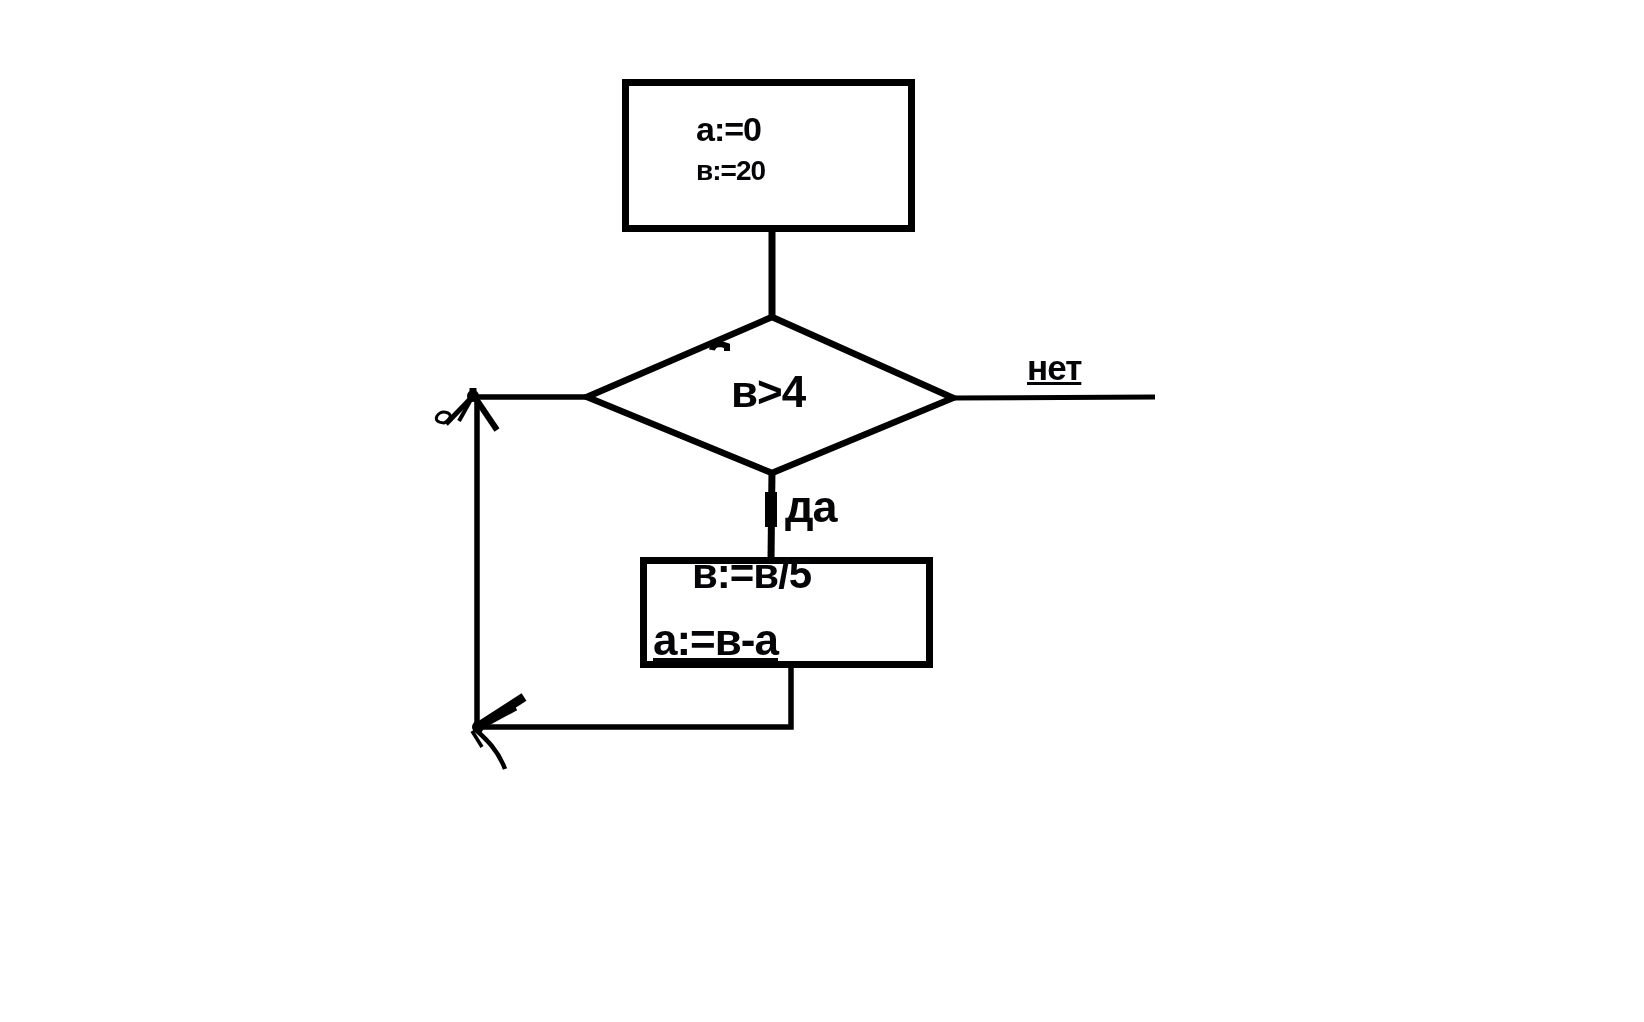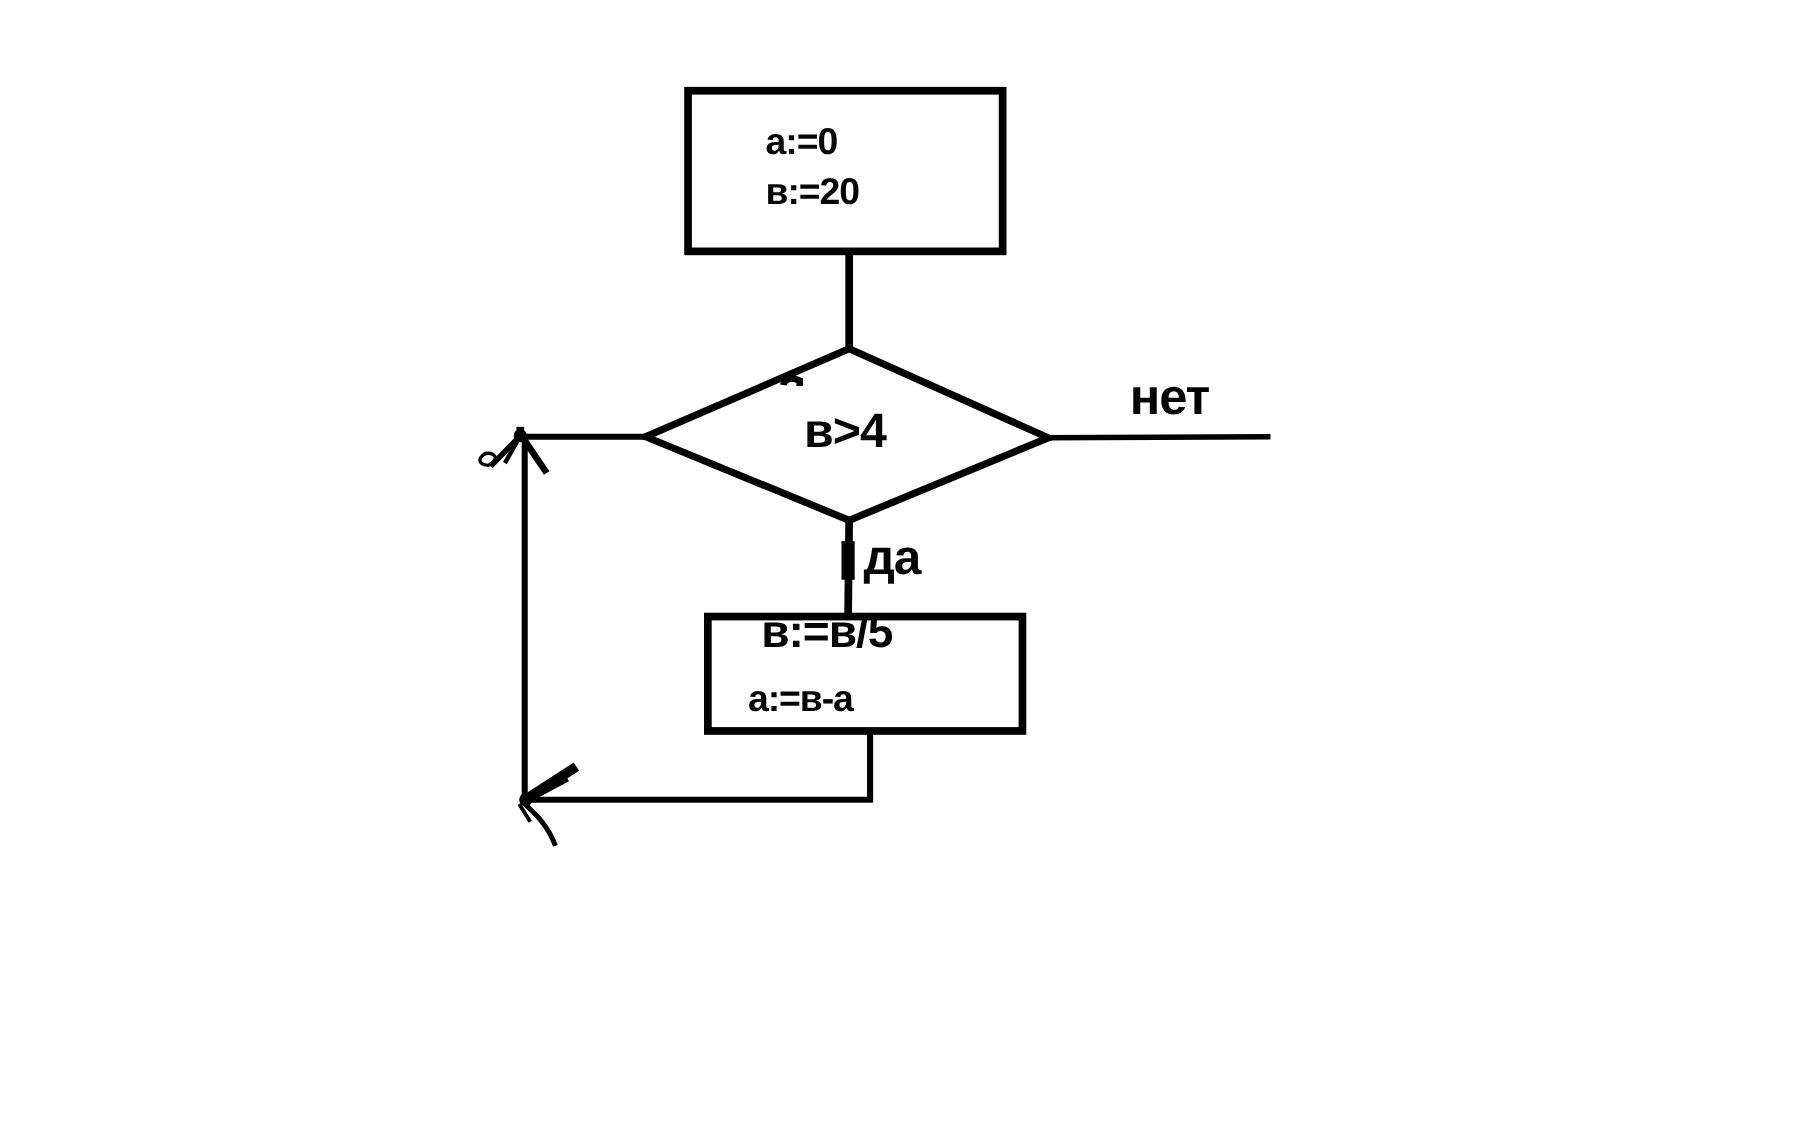--- a/index.html
+++ b/index.html
@@ -23,26 +23,26 @@
   }
   .txt {
     position: absolute;
     color: #050507;
     font-weight: 700;
     line-height: 1;
     white-space: nowrap;
     letter-spacing: -1px;
   }
   .t-init1   { left: 696px; top: 72px;  font-size: 34px; }
-  .t-init2   { left: 696px; top: 117px; font-size: 34px; }
+  .t-init2   { left: 696px; top: 117px; font-size: 28px; }
   .t-cond    { left: 731px; top: 330px; font-size: 44px; text-align: center; }
-  .t-no      { left: 1027px; top: 297px; font-size: 46px; }
+  .t-no      { left: 1027px; top: 310px; font-size: 35px; text-decoration: underline; }
   .t-yes     { left: 785px; top: 444px; font-size: 45px; }
   .t-upd1    { left: 692px; top: 513px; font-size: 42px; }
-  .t-upd2    { left: 680px; top: 578px; font-size: 34px; }
+  .t-upd2    { left: 653px; top: 578px; font-size: 44px; text-decoration: underline; }
 </style>
 </head>
 <body>
 
 <div class="canvas">
 
   <svg width="1644" height="1022" viewBox="0 0 1644 1022">
 
     <line x1="772" y1="189" x2="772" y2="280" stroke="#000" stroke-width="7"></line>
 

